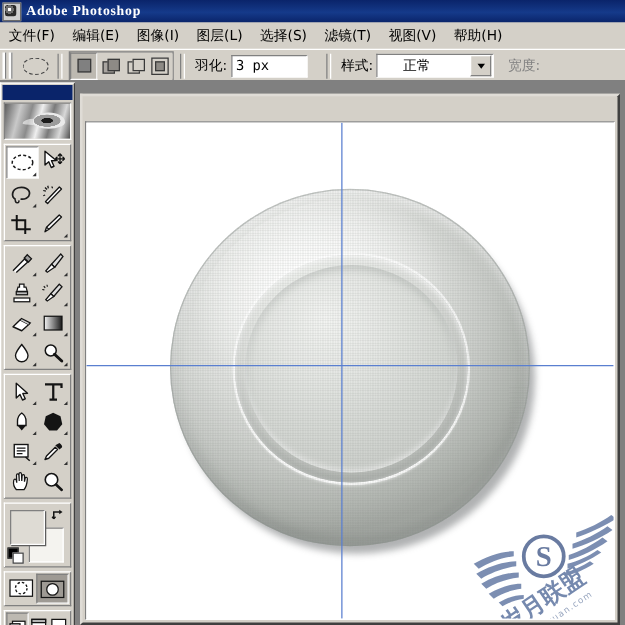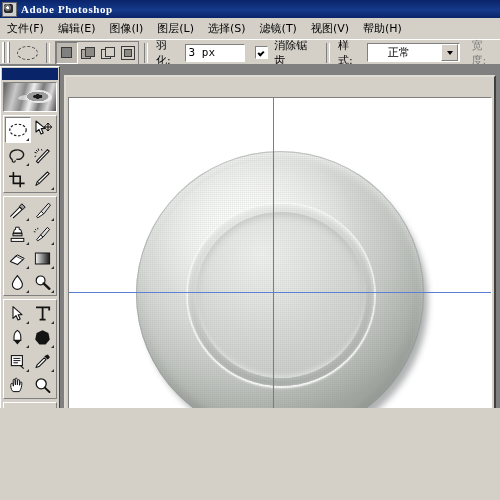--- a/index.html
+++ b/index.html
@@ -2,21 +2,21 @@
 <html><head>
 <meta charset="utf-8">
 <style>
   html,body{margin:0;padding:0;}
   body{
     width:500px;height:500px;overflow:hidden;
     font-family:"Liberation Sans","DejaVu Sans",sans-serif;
     background:#d4d0c8;
     -webkit-font-smoothing:none;
   }
-  #app{position:relative;width:500px;height:408px;overflow:hidden;background:#d4d0c8;}
+  #app{position:relative;width:500px;height:500px;overflow:hidden;background:#d4d0c8;}
 
   
   .titlebar{
     position:absolute;left:0;top:0;width:500px;height:18px;
     background:linear-gradient(to bottom,#0a246a 0%,#153a8a 55%,#0a246a 100%);
     display:flex;align-items:center;
   }
   .titlebar .ps-logo{
     width:13px;height:13px;margin-left:2px;margin-right:4px;
     background:#cfcfcf;border:1px solid #6a6a6a;position:relative;overflow:hidden;
@@ -325,24 +325,20 @@
         </div>
     </div>
 
     <div class="opt-sep"></div>
 
     <span class="opt-label">羽化:</span>
     <div class="opt-field">3 px</div>
 
     <span style="display:inline-block;width:10px"></span>
 
-    <div class="chk-wrap">
-      <div class="chk checked"></div>
-      <span class="opt-label">消除锯齿</span>
-    </div>
 
     <div class="opt-sep"></div>
 
     <span class="opt-label">样式:</span>
     <div class="combo">
       <span class="val">正常</span>
       <span class="arrow"></span>
     </div>
 
     <span style="display:inline-block;width:8px"></span>

